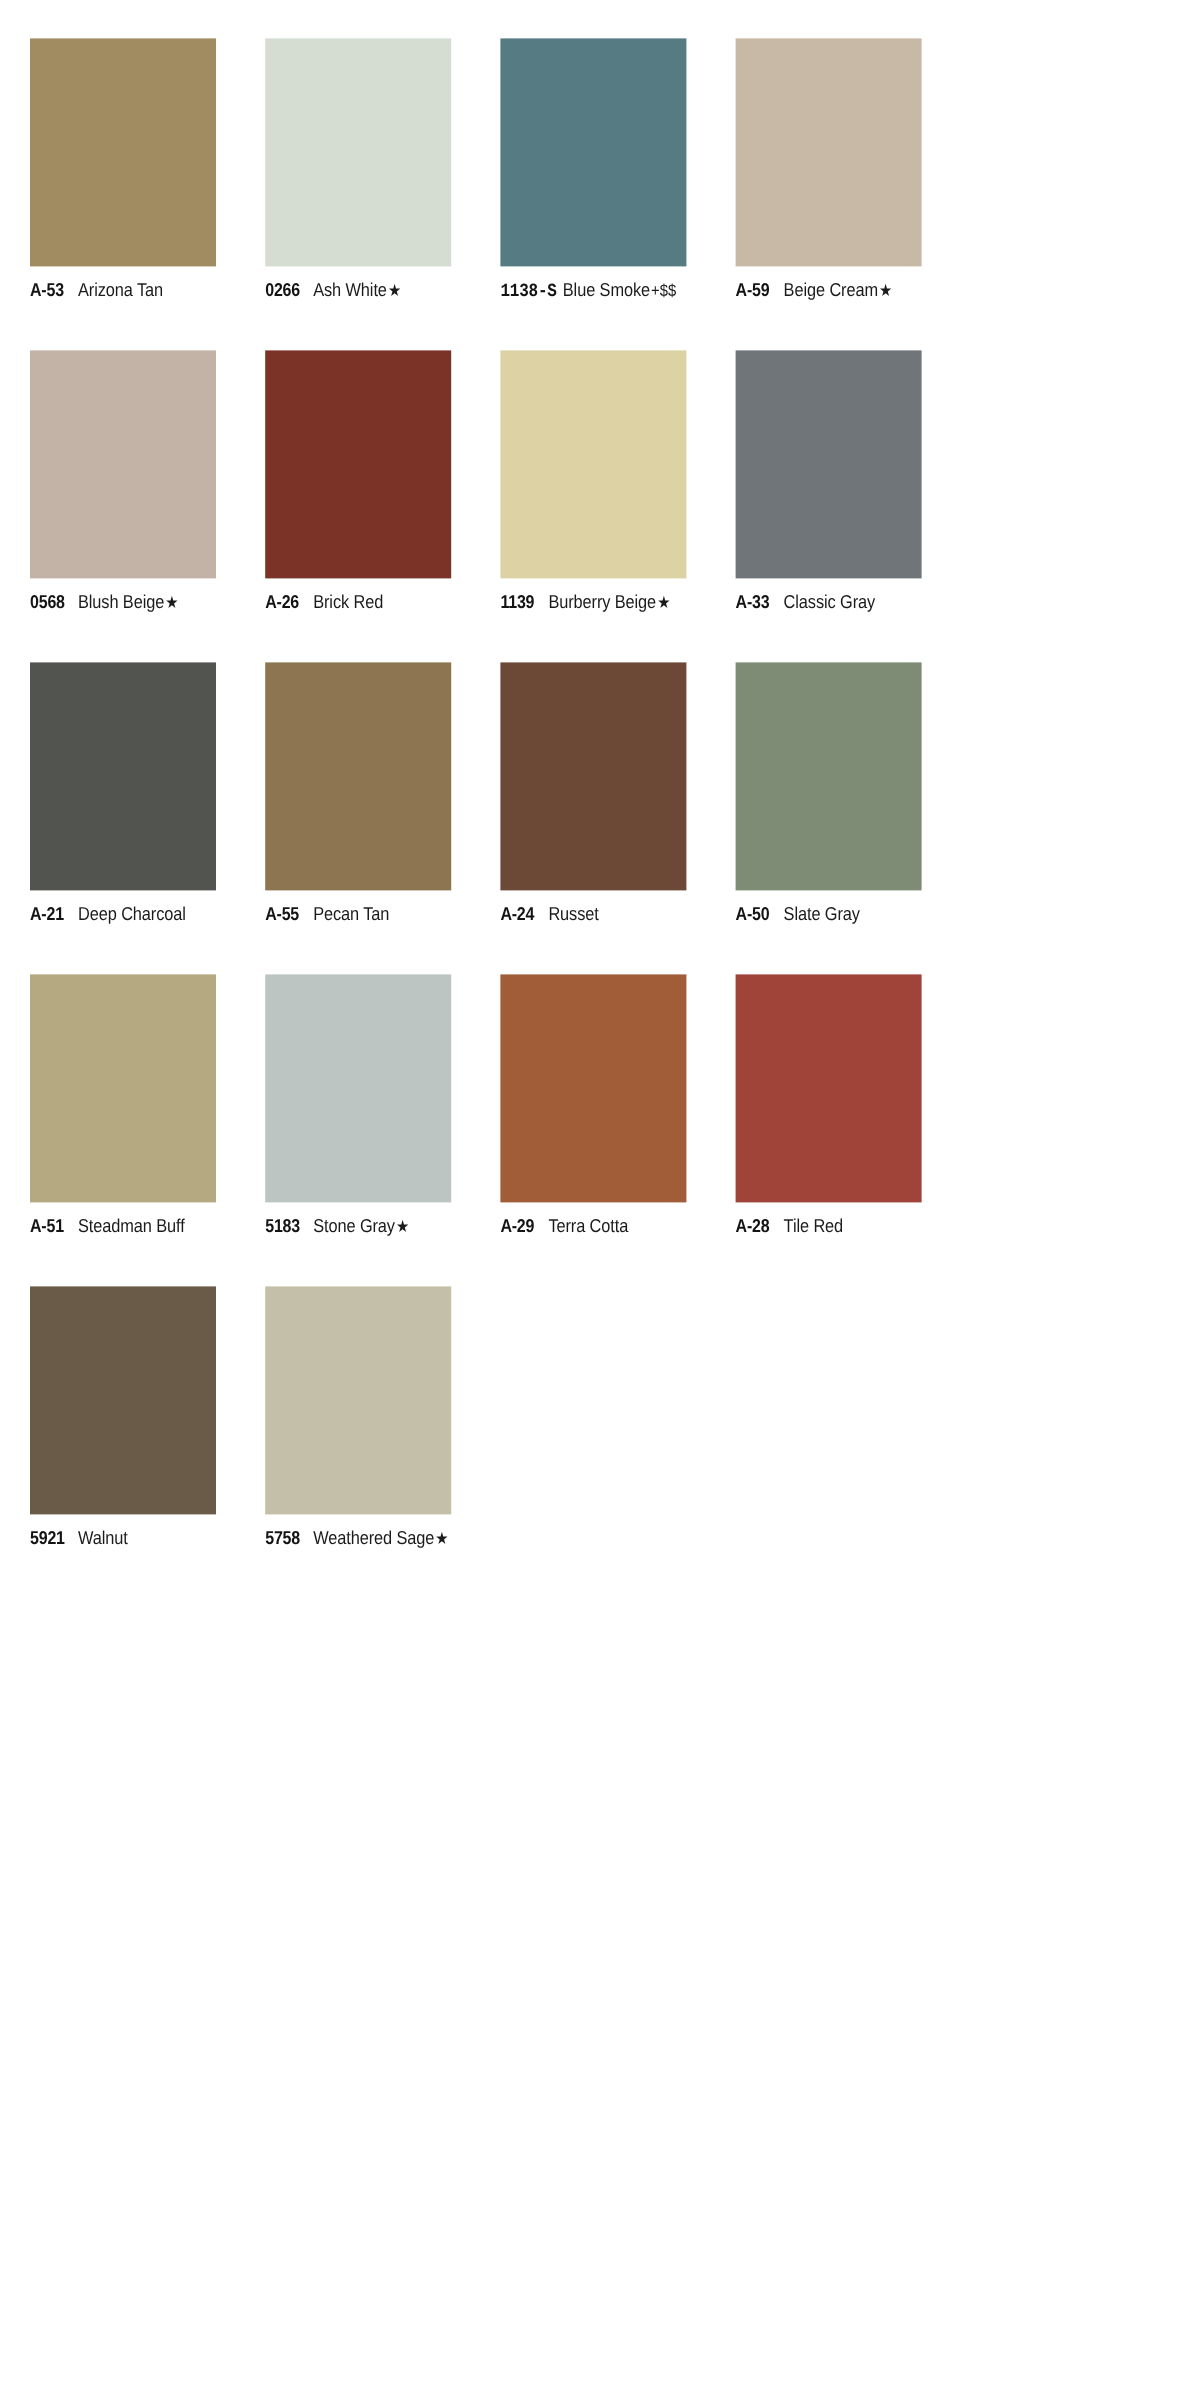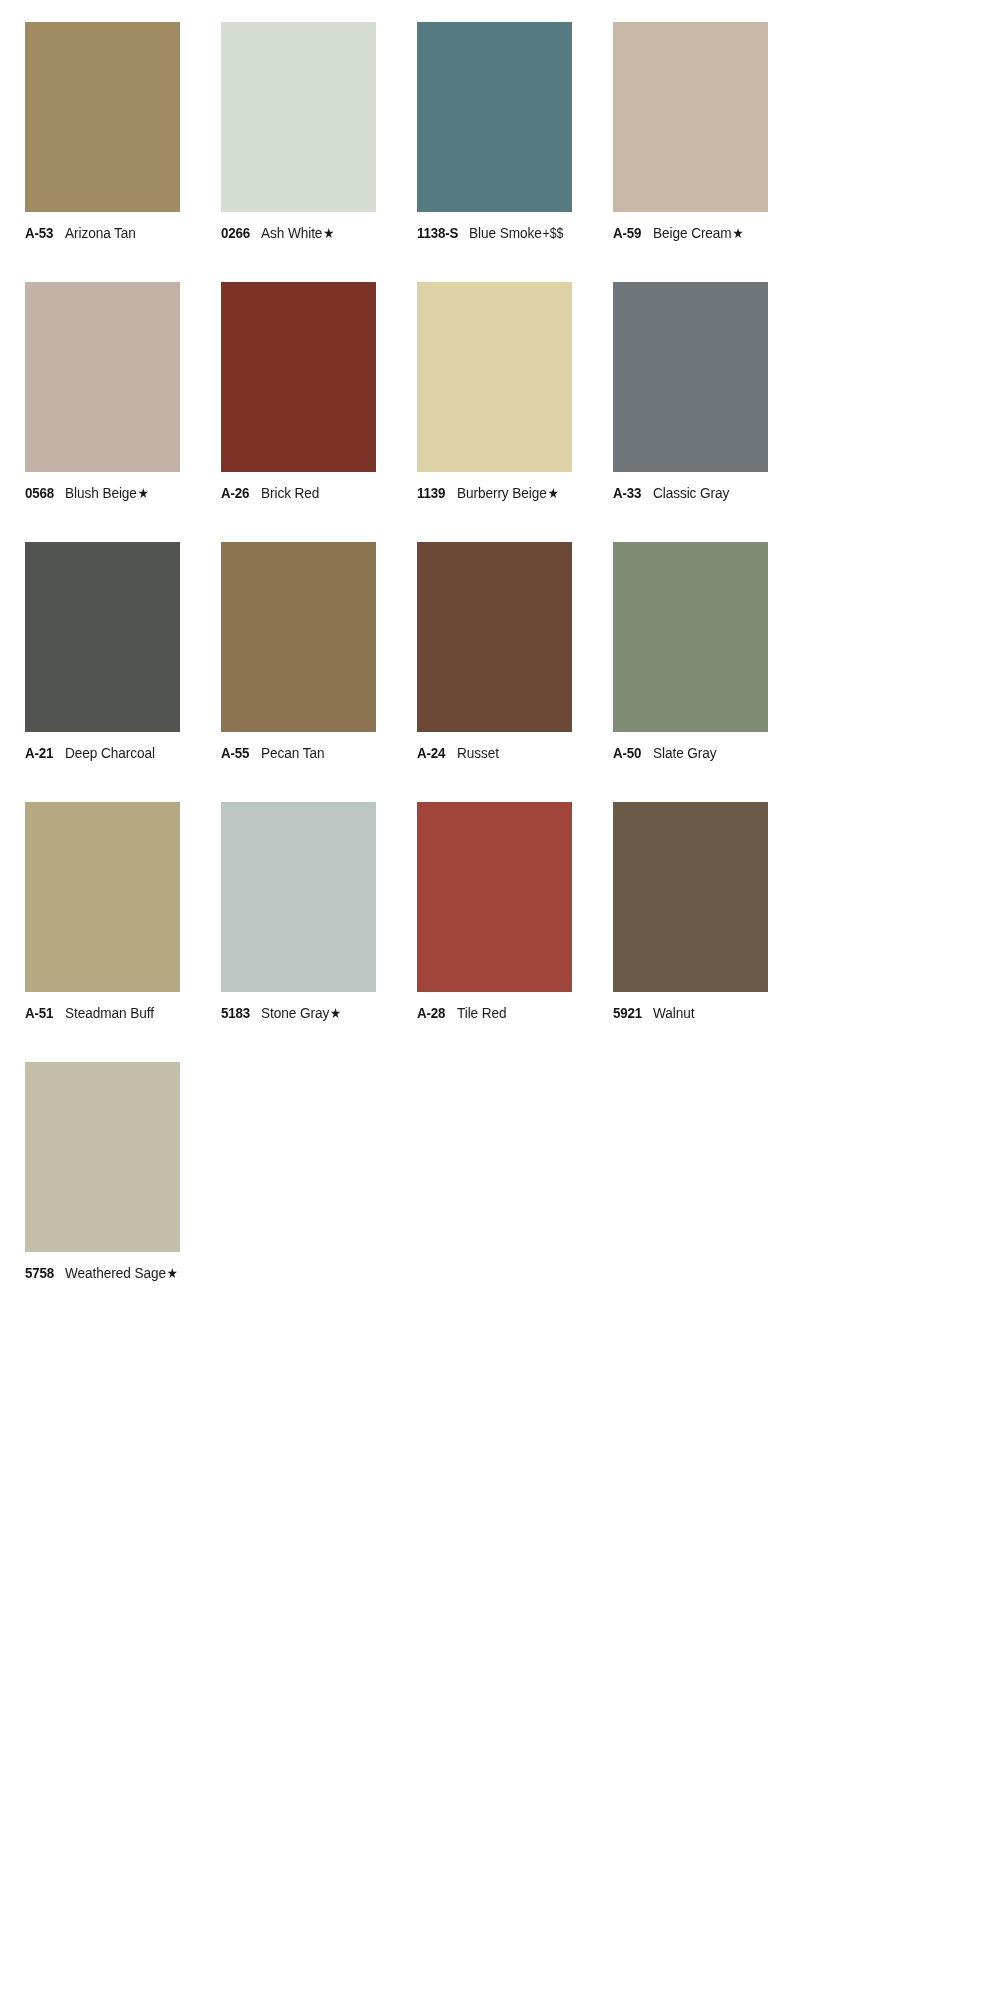--- a/index.html
+++ b/index.html
@@ -14,21 +14,21 @@
     -webkit-font-smoothing: antialiased;
     overflow: hidden;
   }
 
   #chart {
     position: relative;
     width: 1000px;
     height: 1404px;
     background: #ffffff;
     box-sizing: border-box;
-    padding: 22px 0 0 0;
+    padding: 32px 0 0 0;
   }
 
   .swatch-grid {
     display: grid;
     grid-template-columns: repeat(4, 196px);
     grid-auto-rows: 260px;
     justify-content: start;
     padding-left: 25px;
   }
 
@@ -84,20 +84,21 @@
 
   
   .code-slot {
     display: inline-block;
     width: 40px;
     overflow: visible;
     vertical-align: baseline;
   }
   .code-slot.wide {
     width: 52px;
+    font-family: Liberation Mono, monospace;
   }
 </style>
 </head>
 <body>
 
 <div id="chart">
   <div class="swatch-grid">
       <div class="swatch-cell">
         <div class="swatch-chip" title="Arizona Tan" style="background-color: rgb(160, 140, 96);"></div>
         <div class="swatch-label"><span class="code-slot"><span class="swatch-code">A-53</span></span><span class="swatch-name"><span>Arizona Tan</span></span></div>
@@ -148,20 +149,24 @@
       </div>
       <div class="swatch-cell">
         <div class="swatch-chip" title="Steadman Buff" style="background-color: rgb(181, 169, 130);"></div>
         <div class="swatch-label"><span class="code-slot"><span class="swatch-code">A-51</span></span><span class="swatch-name"><span>Steadman Buff</span></span></div>
       </div>
       <div class="swatch-cell">
         <div class="swatch-chip" title="Stone Gray" style="background-color: rgb(189, 197, 194);"></div>
         <div class="swatch-label"><span class="code-slot"><span class="swatch-code">5183</span></span><span class="swatch-name"><span>Stone Gray</span><span class="mark">★</span></span></div>
       </div>
       <div class="swatch-cell">
+        <div class="swatch-chip" title="Terra Cotta" style="background-color: rgb(160, 93, 56);"></div>
+        <div class="swatch-label"><span class="code-slot"><span class="swatch-code">A-29</span></span><span class="swatch-name"><span>Terra Cotta</span></span></div>
+      </div>
+      <div class="swatch-cell">
         <div class="swatch-chip" title="Tile Red" style="background-color: rgb(160, 67, 56);"></div>
         <div class="swatch-label"><span class="code-slot"><span class="swatch-code">A-28</span></span><span class="swatch-name"><span>Tile Red</span></span></div>
       </div>
       <div class="swatch-cell">
         <div class="swatch-chip" title="Walnut" style="background-color: rgb(106, 90, 72);"></div>
         <div class="swatch-label"><span class="code-slot"><span class="swatch-code">5921</span></span><span class="swatch-name"><span>Walnut</span></span></div>
       </div>
       <div class="swatch-cell">
         <div class="swatch-chip" title="Weathered Sage" style="background-color: rgb(195, 191, 169);"></div>
         <div class="swatch-label"><span class="code-slot"><span class="swatch-code">5758</span></span><span class="swatch-name"><span>Weathered Sage</span><span class="mark">★</span></span></div>

